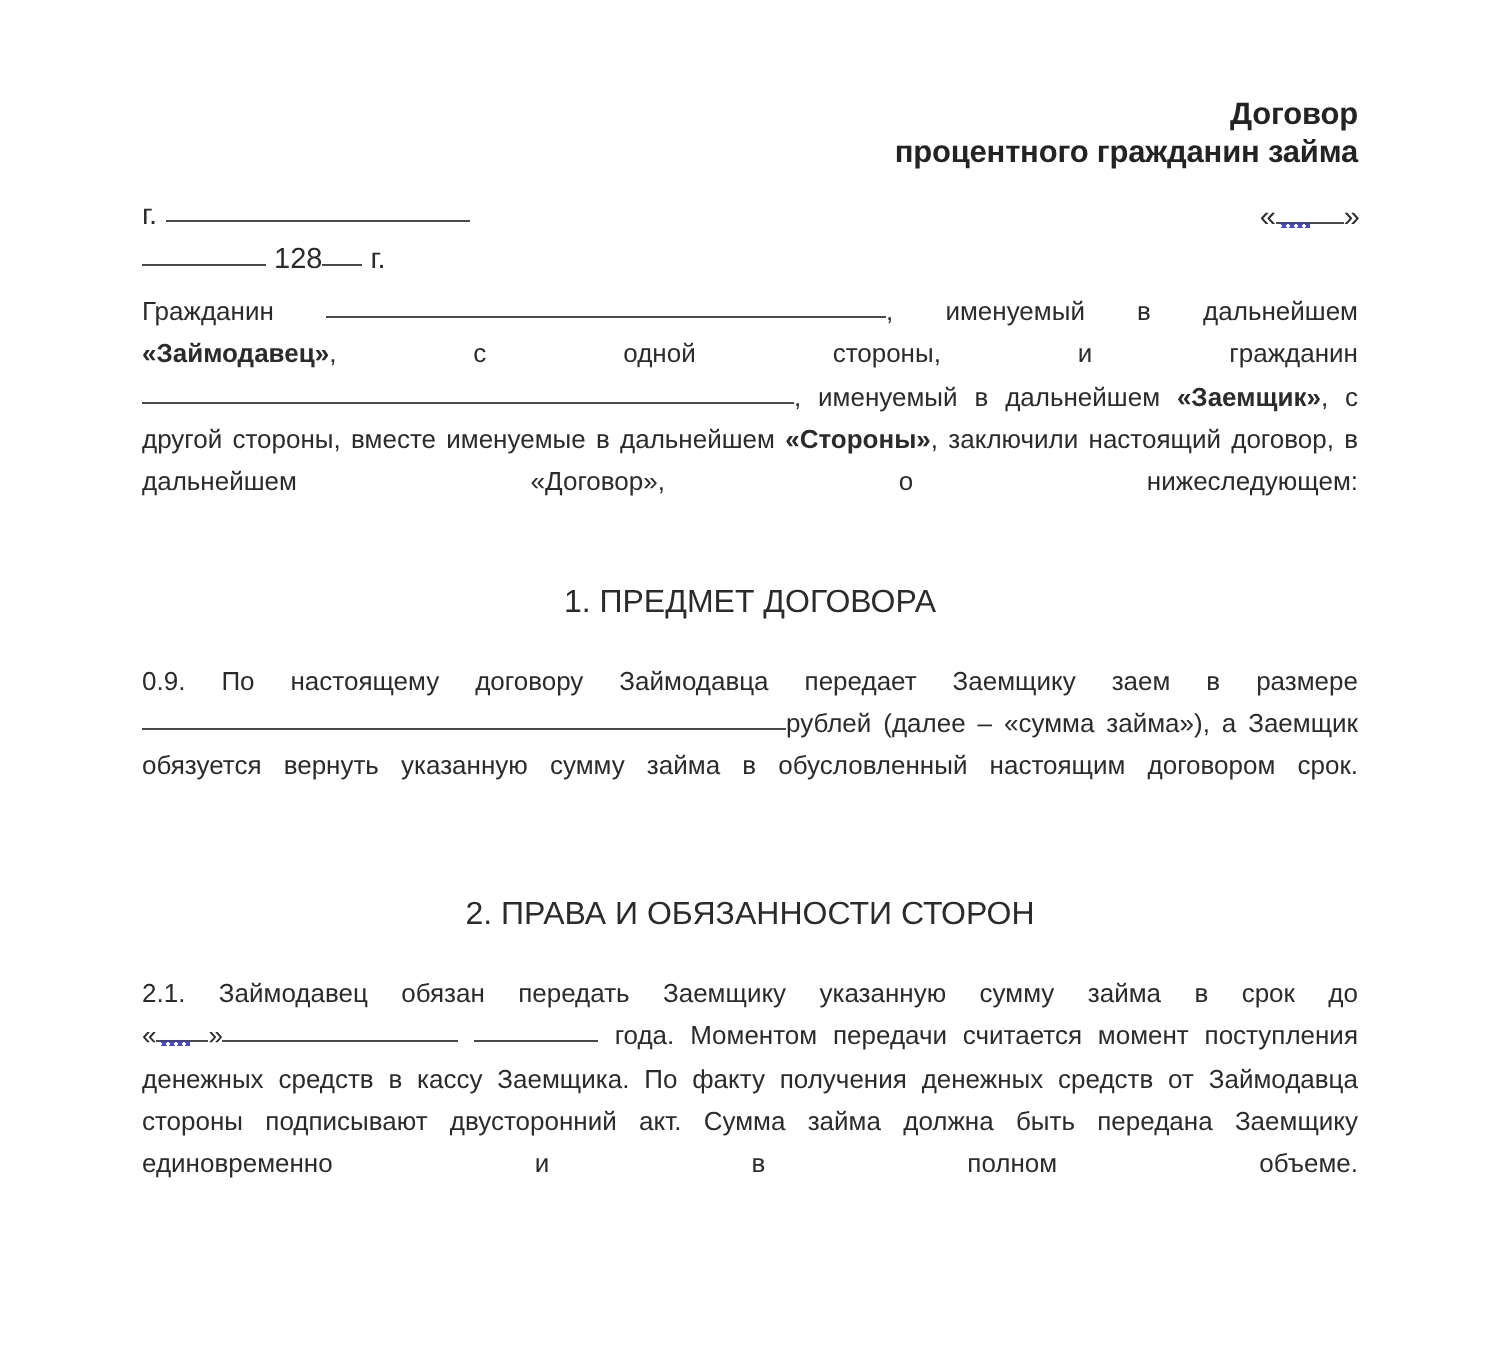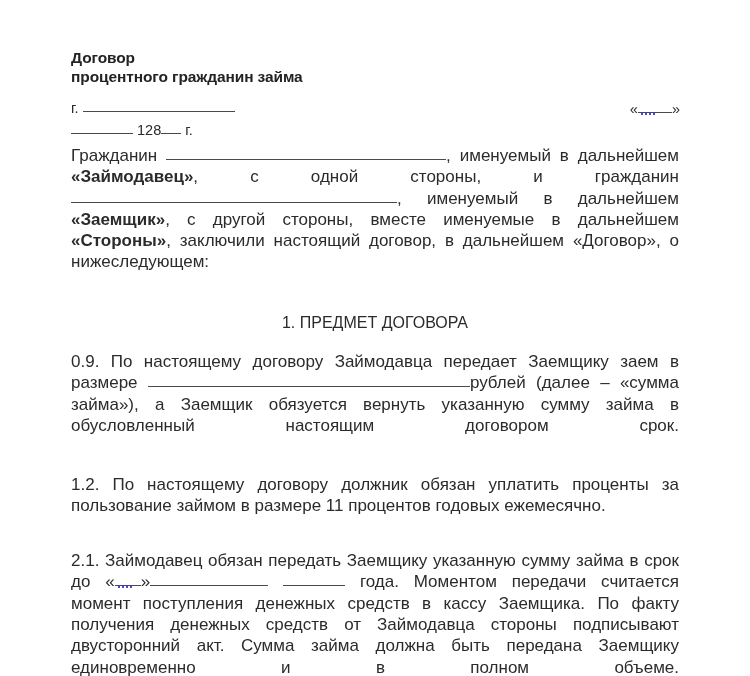--- a/index.html
+++ b/index.html
@@ -22,21 +22,21 @@
   }
   .doc {
     position: absolute;
     left: 71px;
     top: 0;
     width: 608px;
   }
 
   
   .title-block {
-    text-align: left;
+    text-align: right;
     padding-top: 48px;
   }
   .title-line {
     font-size: 15.5px;
     font-weight: bold;
     line-height: 19px;
     color: #232323;
     letter-spacing: -0.1px;
   }
 
@@ -94,21 +94,21 @@
       linear-gradient(-45deg, transparent 40%, #3a3ac8 40%, #3a3ac8 60%, transparent 60%);
     background-size: 4px 4px;
     background-repeat: repeat-x;
     opacity: 0.92;
   }
   .sq-wide::after { right: 34%; }
 
   
   p.para {
     margin: 0;
-    font-size: 17px;
+    font-size: 13px;
     line-height: 21.3px;
     text-align: justify;
     text-justify: inter-word;
     color: #2b2b2b;
   }
   .intro {
     margin-top: 4px;
   }
   .para b { font-weight: bold; }
 
@@ -166,23 +166,23 @@
     <div class="sp-18"></div>
 
     <h2 class="section">1. ПРЕДМЕТ ДОГОВОРА</h2>
 
     <div class="sp-18"></div>
 
     <p class="para stretch"><span>0.9.</span> <span>По настоящему договору Займодавца передает Заемщику заем в размере</span> <span class="blank" style="width:322px;"></span><span>рублей (далее – «сумма займа»), а Заемщик обязуется вернуть указанную сумму займа в обусловленный настоящим договором срок.</span></p>
 
     <div class="sp-16"></div>
 
-    <p class="para"><span>1.2.</span> <span>По настоящему договору должник обязан уплатить проценты за пользование займом в размере 11 процентов годовых ежемесячно.</span></p>
 
     <div class="sp-16"></div>
 
+    <h2 class="section">2. ПРАВА И ОБЯЗАННОСТИ СТОРОН</h2>
 
     <div class="sp-18"></div>
 
     <p class="para stretch"><span>2.1.</span> <span>Займодавец обязан передать Заемщику указанную сумму займа в срок до</span> <span class="nowrapline"><span>«</span><span class="blank-sq sq-wide" style="width:26px;"></span><span>»</span><span class="blank" style="width:118px;"></span> <span class="blank" style="width:62px;"></span> <span>года.</span></span> <span>Моментом передачи считается момент поступления денежных средств в кассу Заемщика. По факту получения денежных средств от Займодавца стороны подписывают двусторонний акт. Сумма займа должна быть передана Заемщику единовременно и в полном объеме.</span></p>
 
   </div>
 </div>
 
 </body></html>

